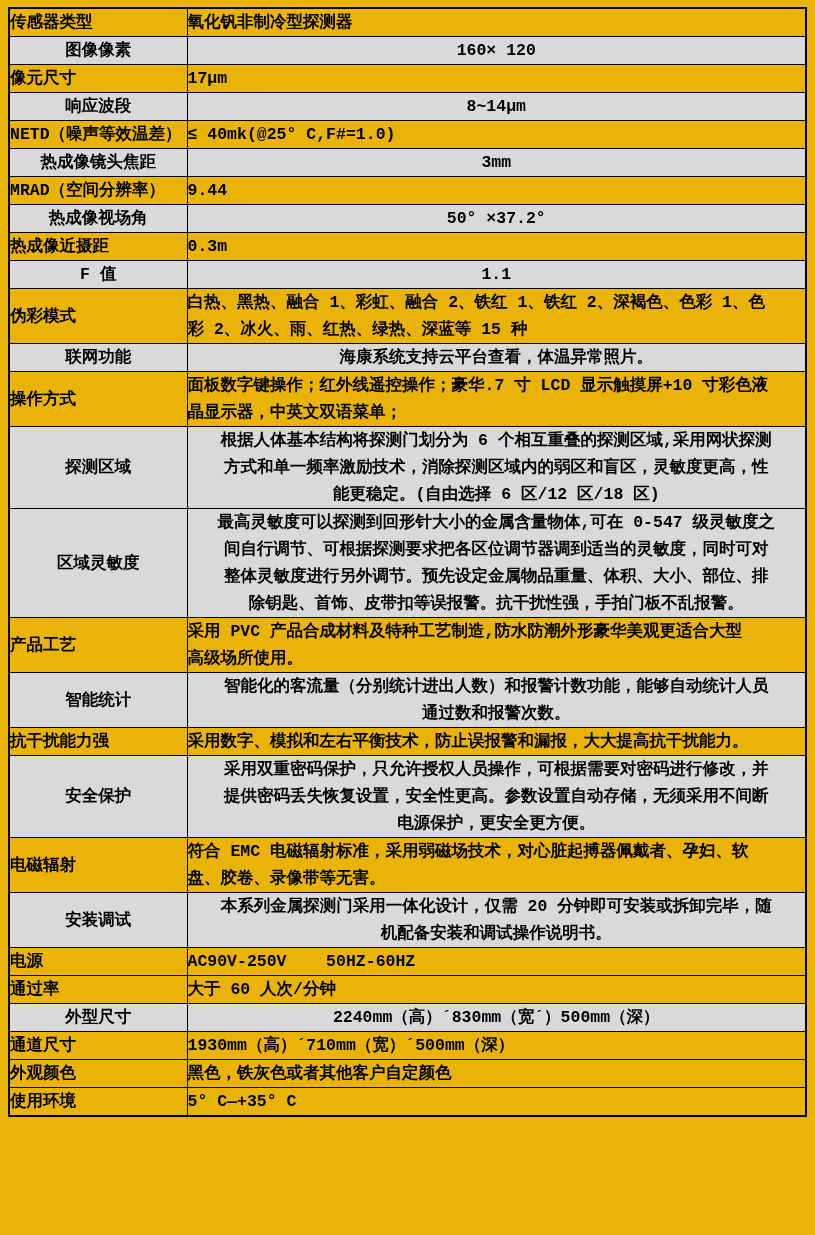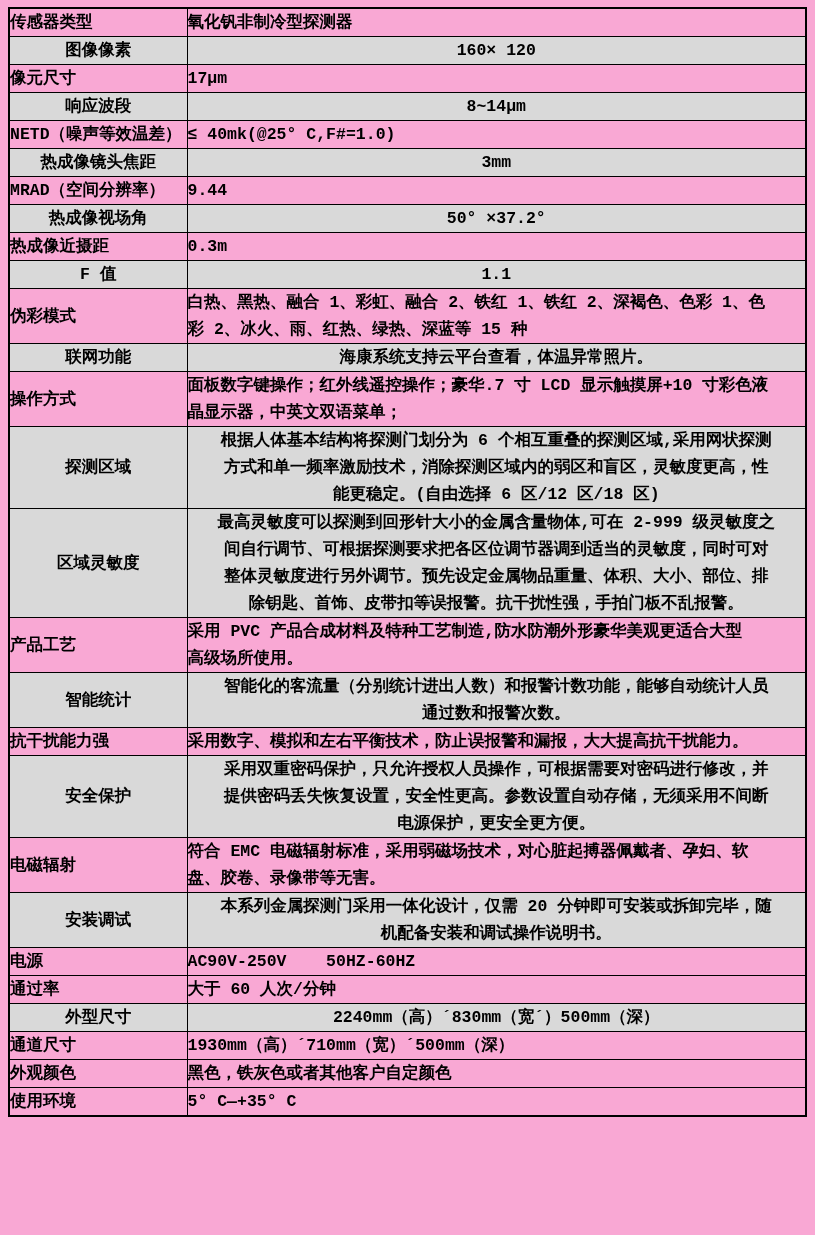--- a/index.html
+++ b/index.html
@@ -8,21 +8,21 @@
     padding: 0;
     width: 815px;
     height: 1235px;
     background: #ffffff;
     font-family: "Liberation Mono", "DejaVu Sans Mono", sans-serif;
   }
   .page {
     width: 815px;
     height: 1235px;
     overflow: hidden;
-    background: #f9a8d4;
+    background: #eab308;
   }
   table.spec-table {
     border-collapse: collapse;
     table-layout: fixed;
     width: 799px;
     margin: 7px 0 0 8px;
     border: 2px solid #000000;
   }
   table.spec-table td {
     border: 1px solid #000000;
@@ -109,21 +109,21 @@
 晶显示器，中英文双语菜单；</td>
         </tr>
         <tr class="shaded">
           <td class="label-cell">探测区域</td>
           <td class="value-cell">根据人体基本结构将探测门划分为 6 个相互重叠的探测区域,采用网状探测
 方式和单一频率激励技术，消除探测区域内的弱区和盲区，灵敏度更高，性
 能更稳定。(自由选择 6 区/12 区/18 区)</td>
         </tr>
         <tr class="shaded">
           <td class="label-cell">区域灵敏度</td>
-          <td class="value-cell">最高灵敏度可以探测到回形针大小的金属含量物体,可在 2-999 级灵敏度之
+          <td class="value-cell">最高灵敏度可以探测到回形针大小的金属含量物体,可在 0-547 级灵敏度之
 间自行调节、可根据探测要求把各区位调节器调到适当的灵敏度，同时可对
 整体灵敏度进行另外调节。预先设定金属物品重量、体积、大小、部位、排
 除钥匙、首饰、皮带扣等误报警。抗干扰性强，手拍门板不乱报警。</td>
         </tr>
         <tr>
           <td class="label-cell">产品工艺</td>
           <td class="value-cell">采用 PVC 产品合成材料及特种工艺制造,防水防潮外形豪华美观更适合大型
 高级场所使用。</td>
         </tr>
         <tr class="shaded">

